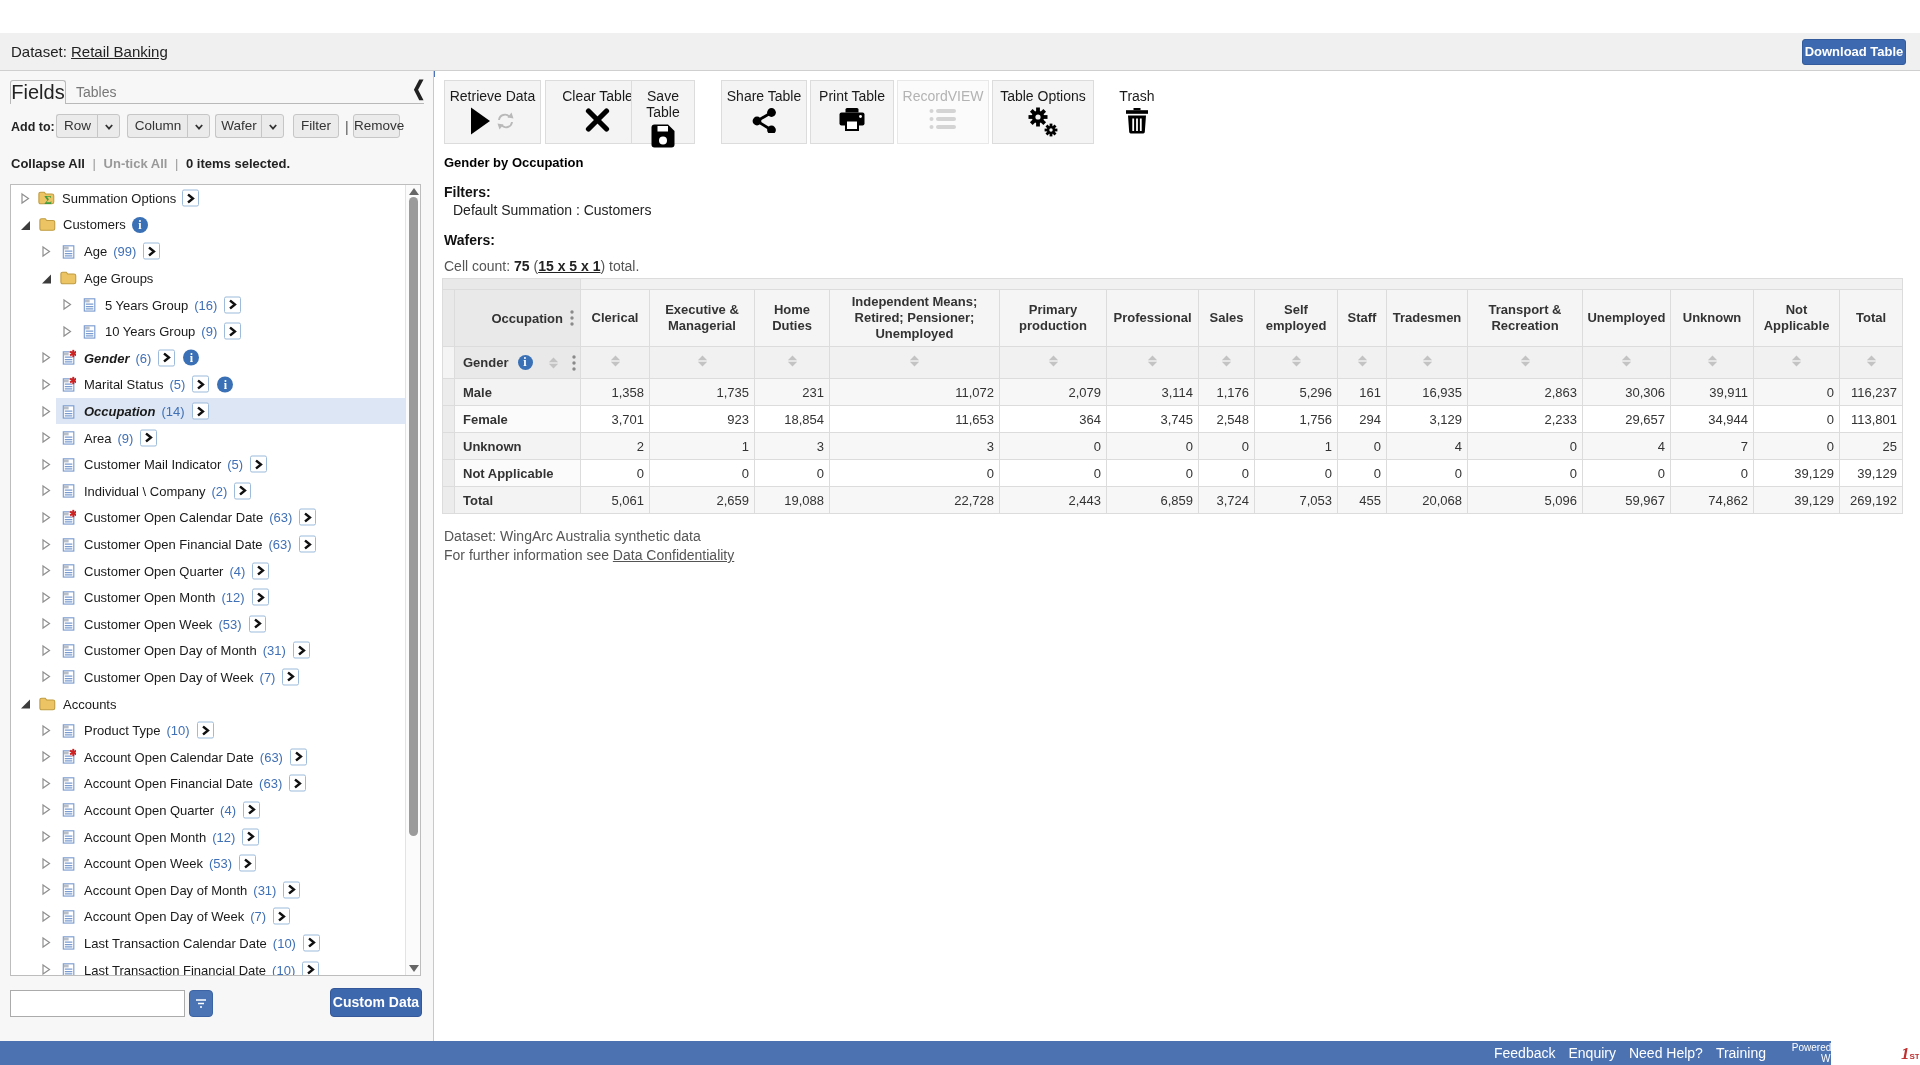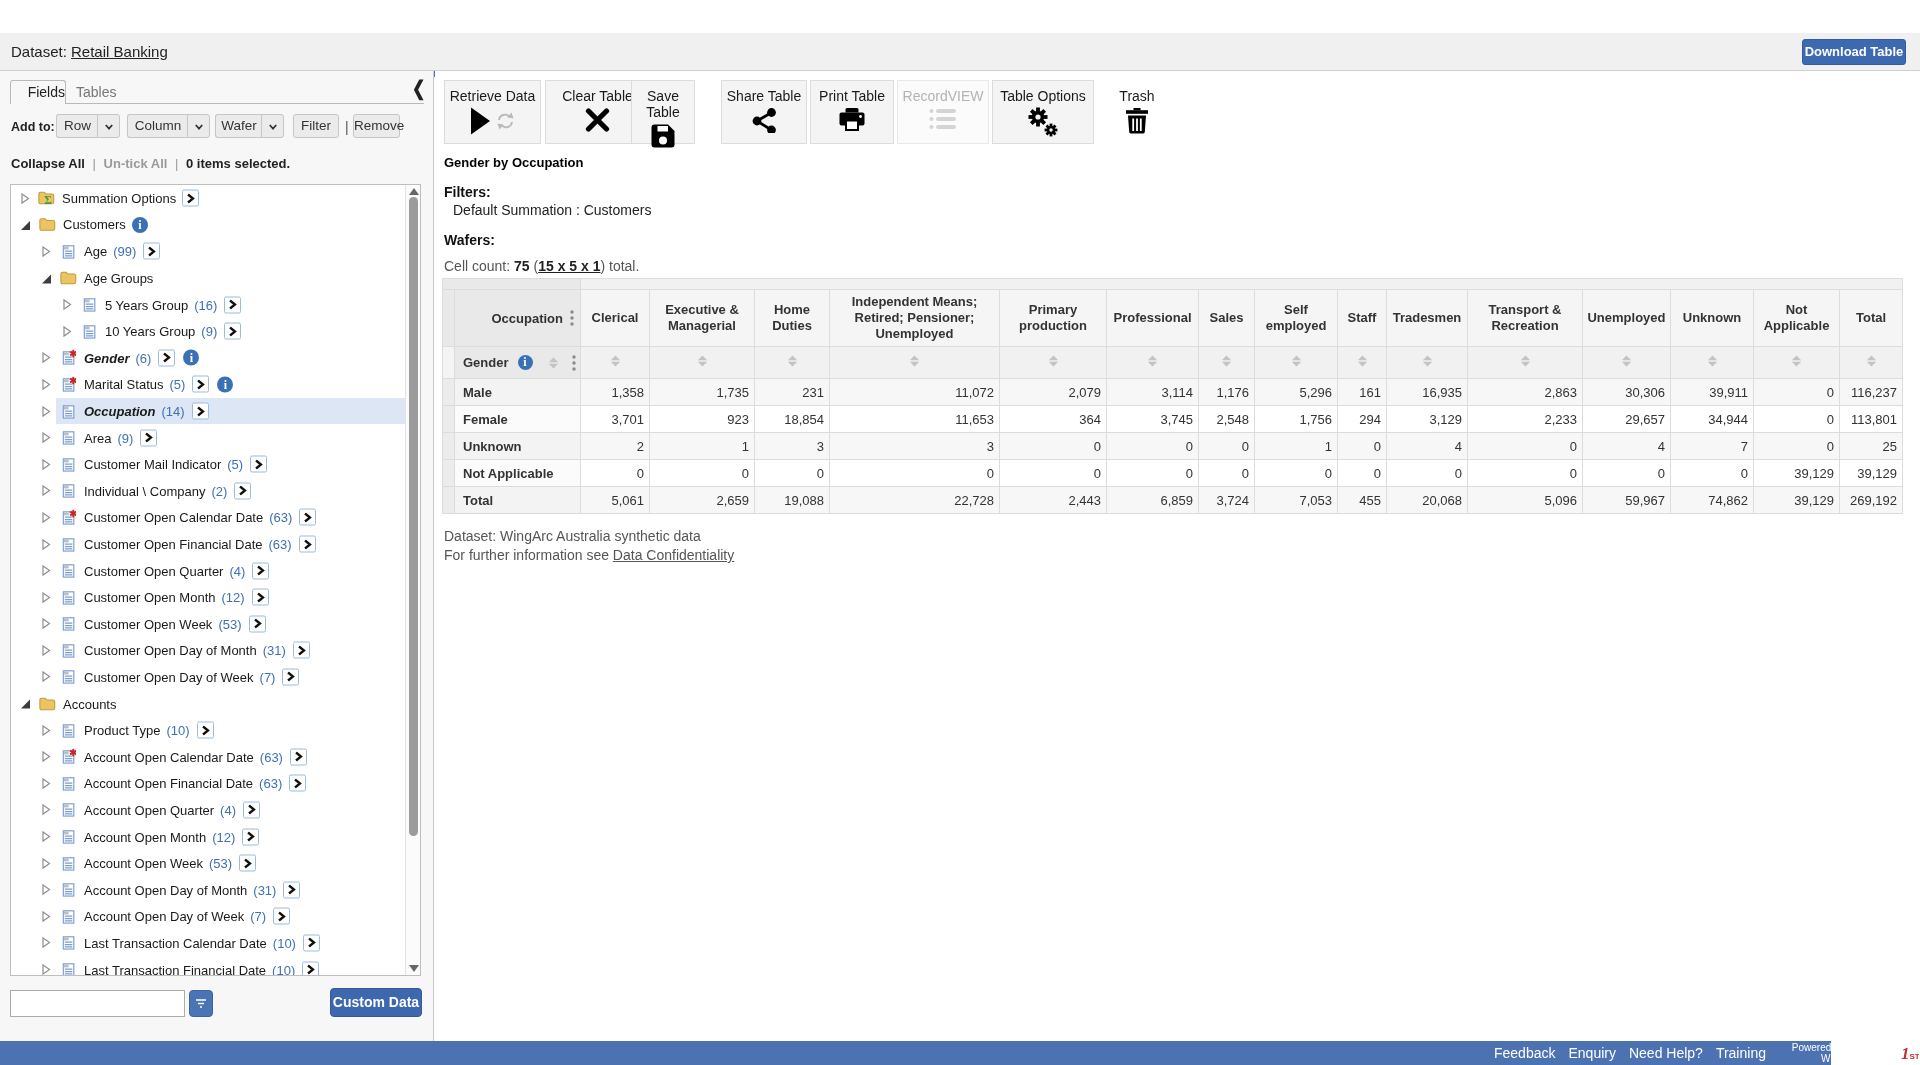--- a/index.html
+++ b/index.html
@@ -24,21 +24,21 @@
 .databar { position:absolute; left:0; top:33px; width:1920px; height:38px; background:#f0f0f0; border-bottom:1px solid #cfcfcf; }
 .databar .ds { position:absolute; left:11px; top:10px; font-size:15px; color:#222; }
 .databar .ds a { color:#222; text-decoration:underline; }
 .dl-select { position:absolute; left:1348px; top:7px; width:446px; height:25px; background:#fff; border:1px solid #999; border-radius:2px; font-size:12.5px; color:#111; line-height:23px; padding-left:7px; white-space:nowrap; }
 .dl-select .chev { position:absolute; right:8px; top:6px; }
 .dl-btn { position:absolute; left:1802px; top:6px; width:104px; height:26px; background:#3d69b0; border:1px solid #345c9c; border-radius:3px; color:#fff; font-size:13px; font-weight:bold; text-align:center; line-height:24px; }
 
 
 .sidebar { position:absolute; left:0; top:71px; width:434px; height:970px; background:#f7f7f7; border-right:1px solid #c9c9c9; }
 .tabline { position:absolute; left:10px; top:32px; width:414px; height:1px; background:#b9b9b9; }
-.fieldstab { position:absolute; left:10px; top:9px; width:56px; height:24px; background:#f7f7f7; border:1px solid #b9b9b9; border-bottom:none; border-radius:3px 3px 0 0; font-size:14px; color:#222; text-align:right; line-height:23px; }
+.fieldstab { position:absolute; left:10px; top:9px; width:56px; height:24px; background:#f7f7f7; border:1px solid #b9b9b9; border-bottom:none; border-radius:3px 3px 0 0; font-size:20px; color:#222; text-align:center; line-height:23px; }
 .tablestab { position:absolute; left:76px; top:13px; font-size:14px; color:#777; }
 .collapsearrow { position:absolute; left:412px; top:8px; font-size:16px; font-weight:bold; color:#222; transform:scaleY(1.25); }
 .addto { position:absolute; left:11px; top:49px; font-size:12.5px; font-weight:bold; color:#222; }
 .sbtn { position:absolute; top:43px; height:24px; background:#ebebeb; border:1px solid #c6c6c6; border-radius:3px; font-size:13.5px; color:#333; text-align:center; }
 .sbtn .lbl { display:block; line-height:22px; }
 .splitl { border-radius:3px 0 0 3px; border-right:none; }
 .splitr { border-radius:0 3px 3px 0; }
 .carr { display:inline-block; width:8px; height:8px; margin-top:8px; }
 .collapserow { position:absolute; left:11px; top:85px; font-size:13px; color:#222; font-weight:bold; }
 .collapserow .sep { color:#999; font-weight:normal; padding:0 4px; }

